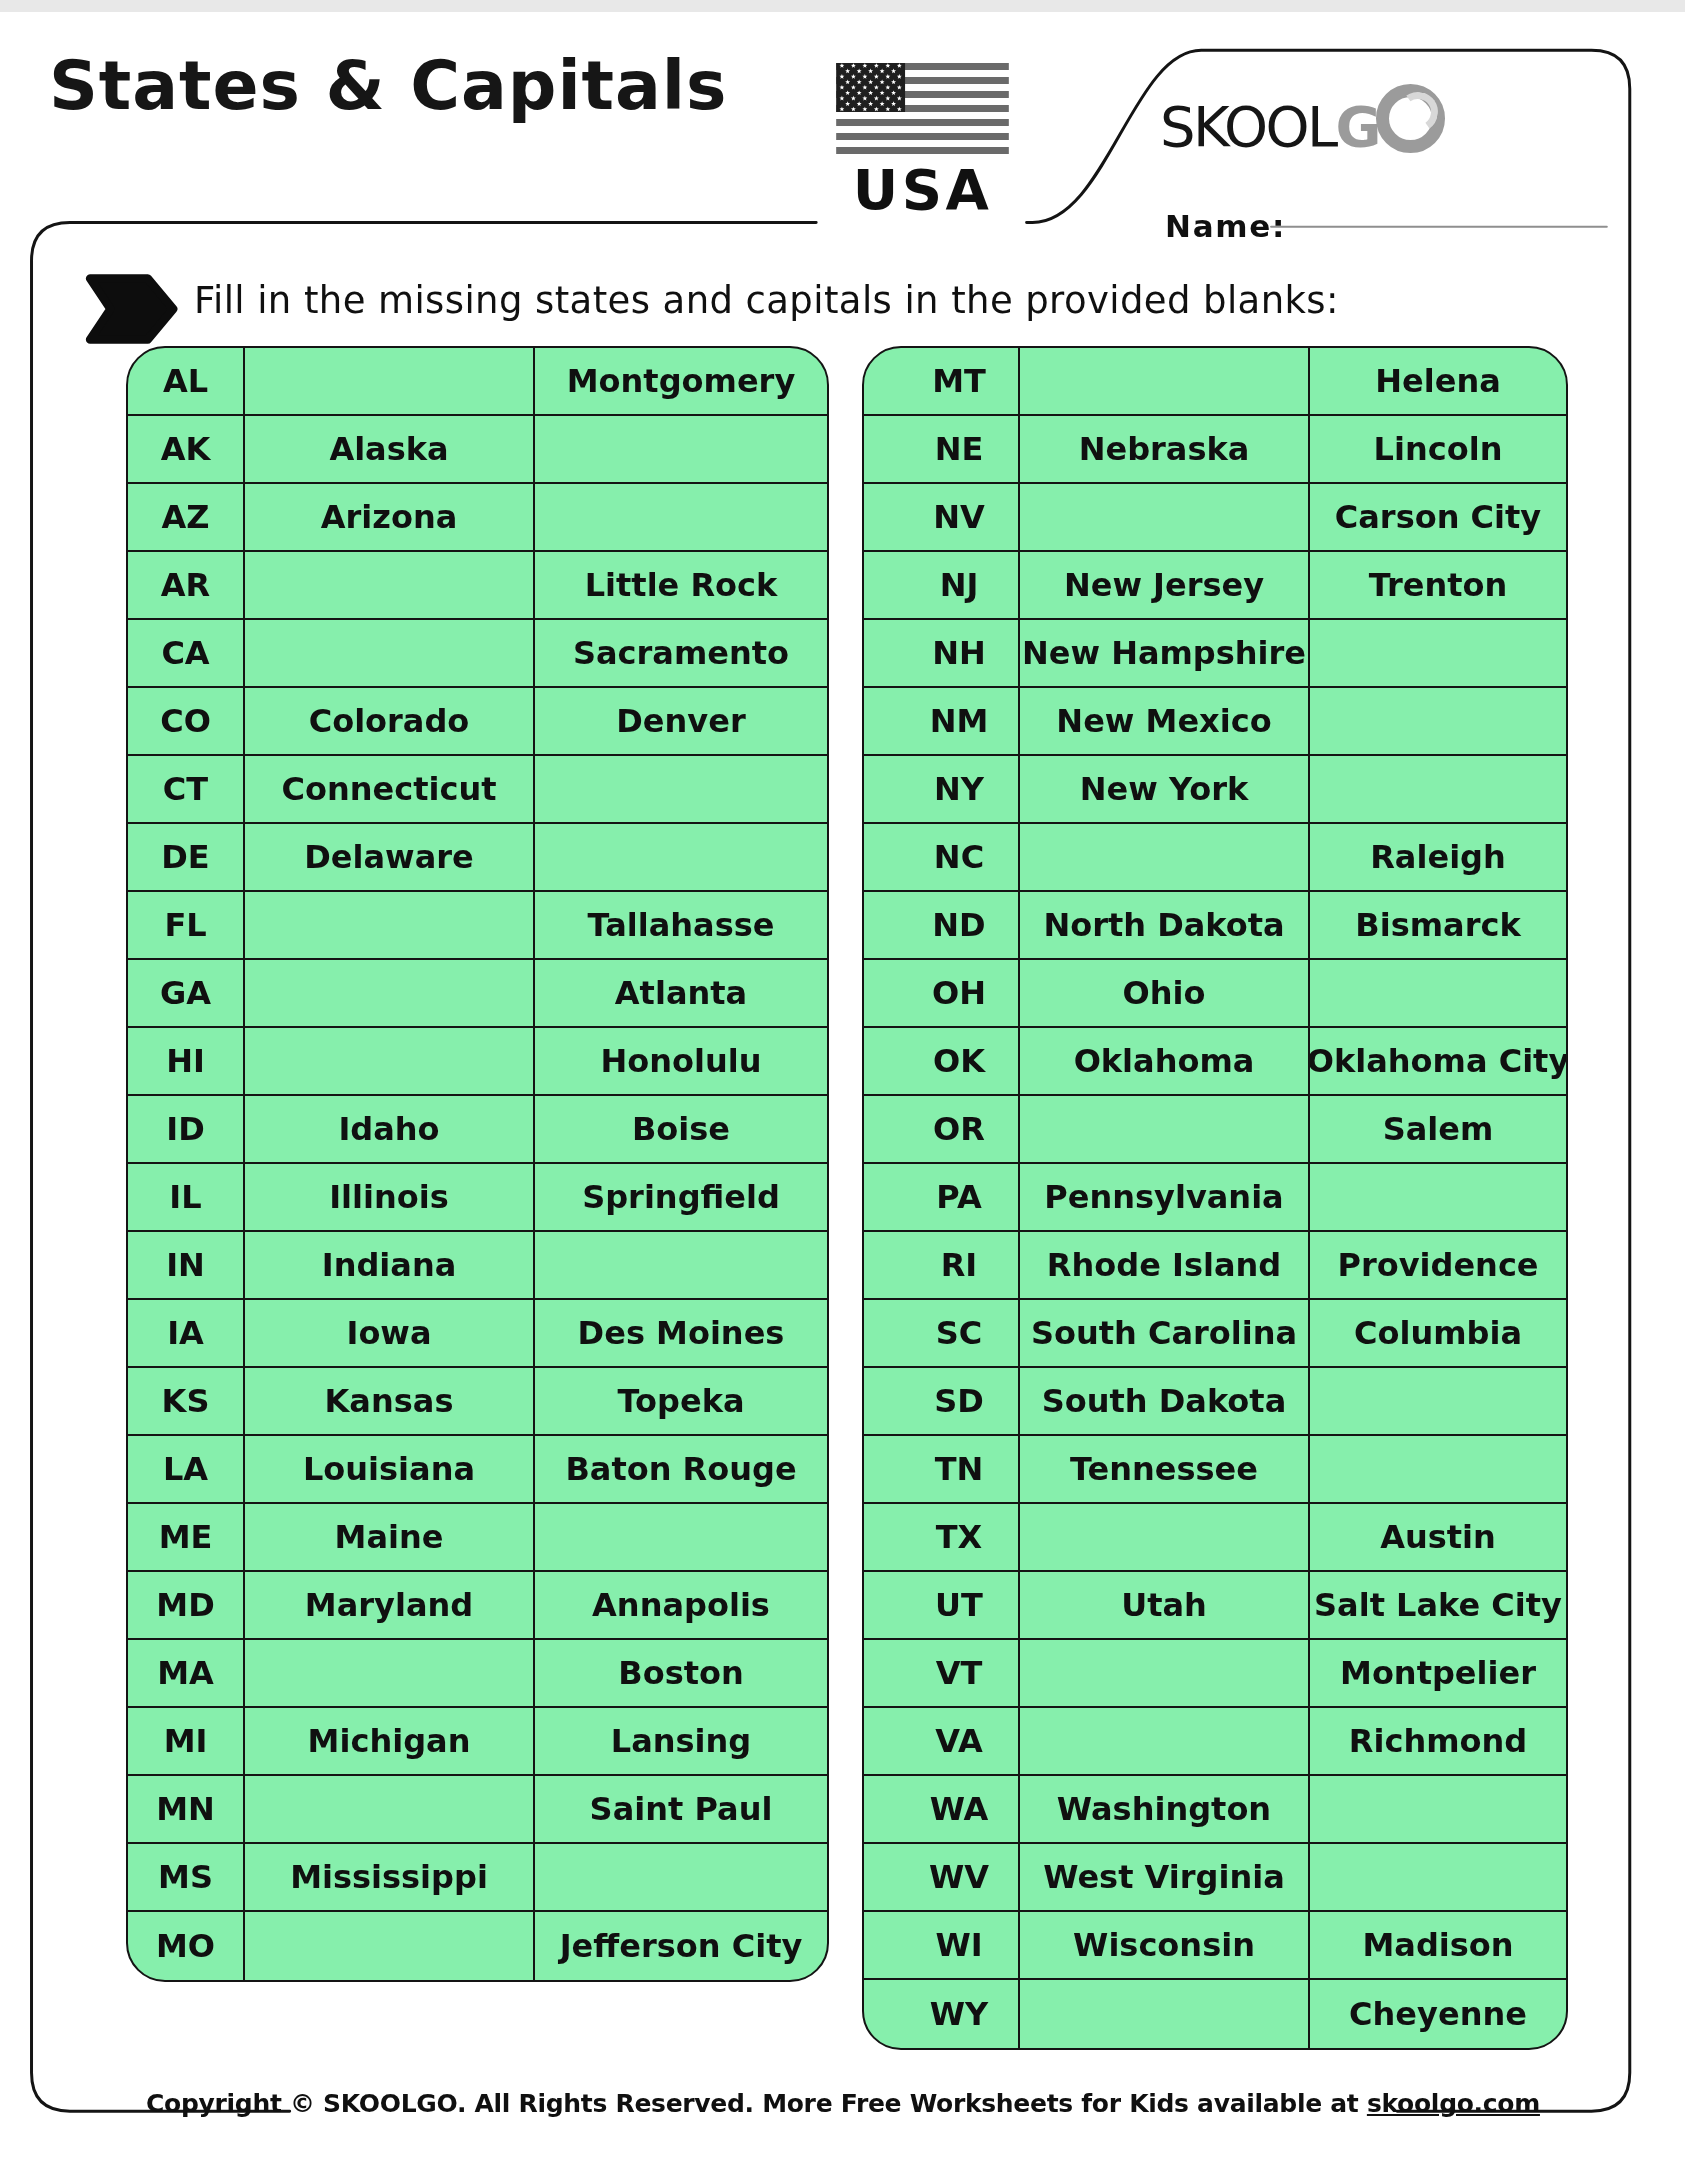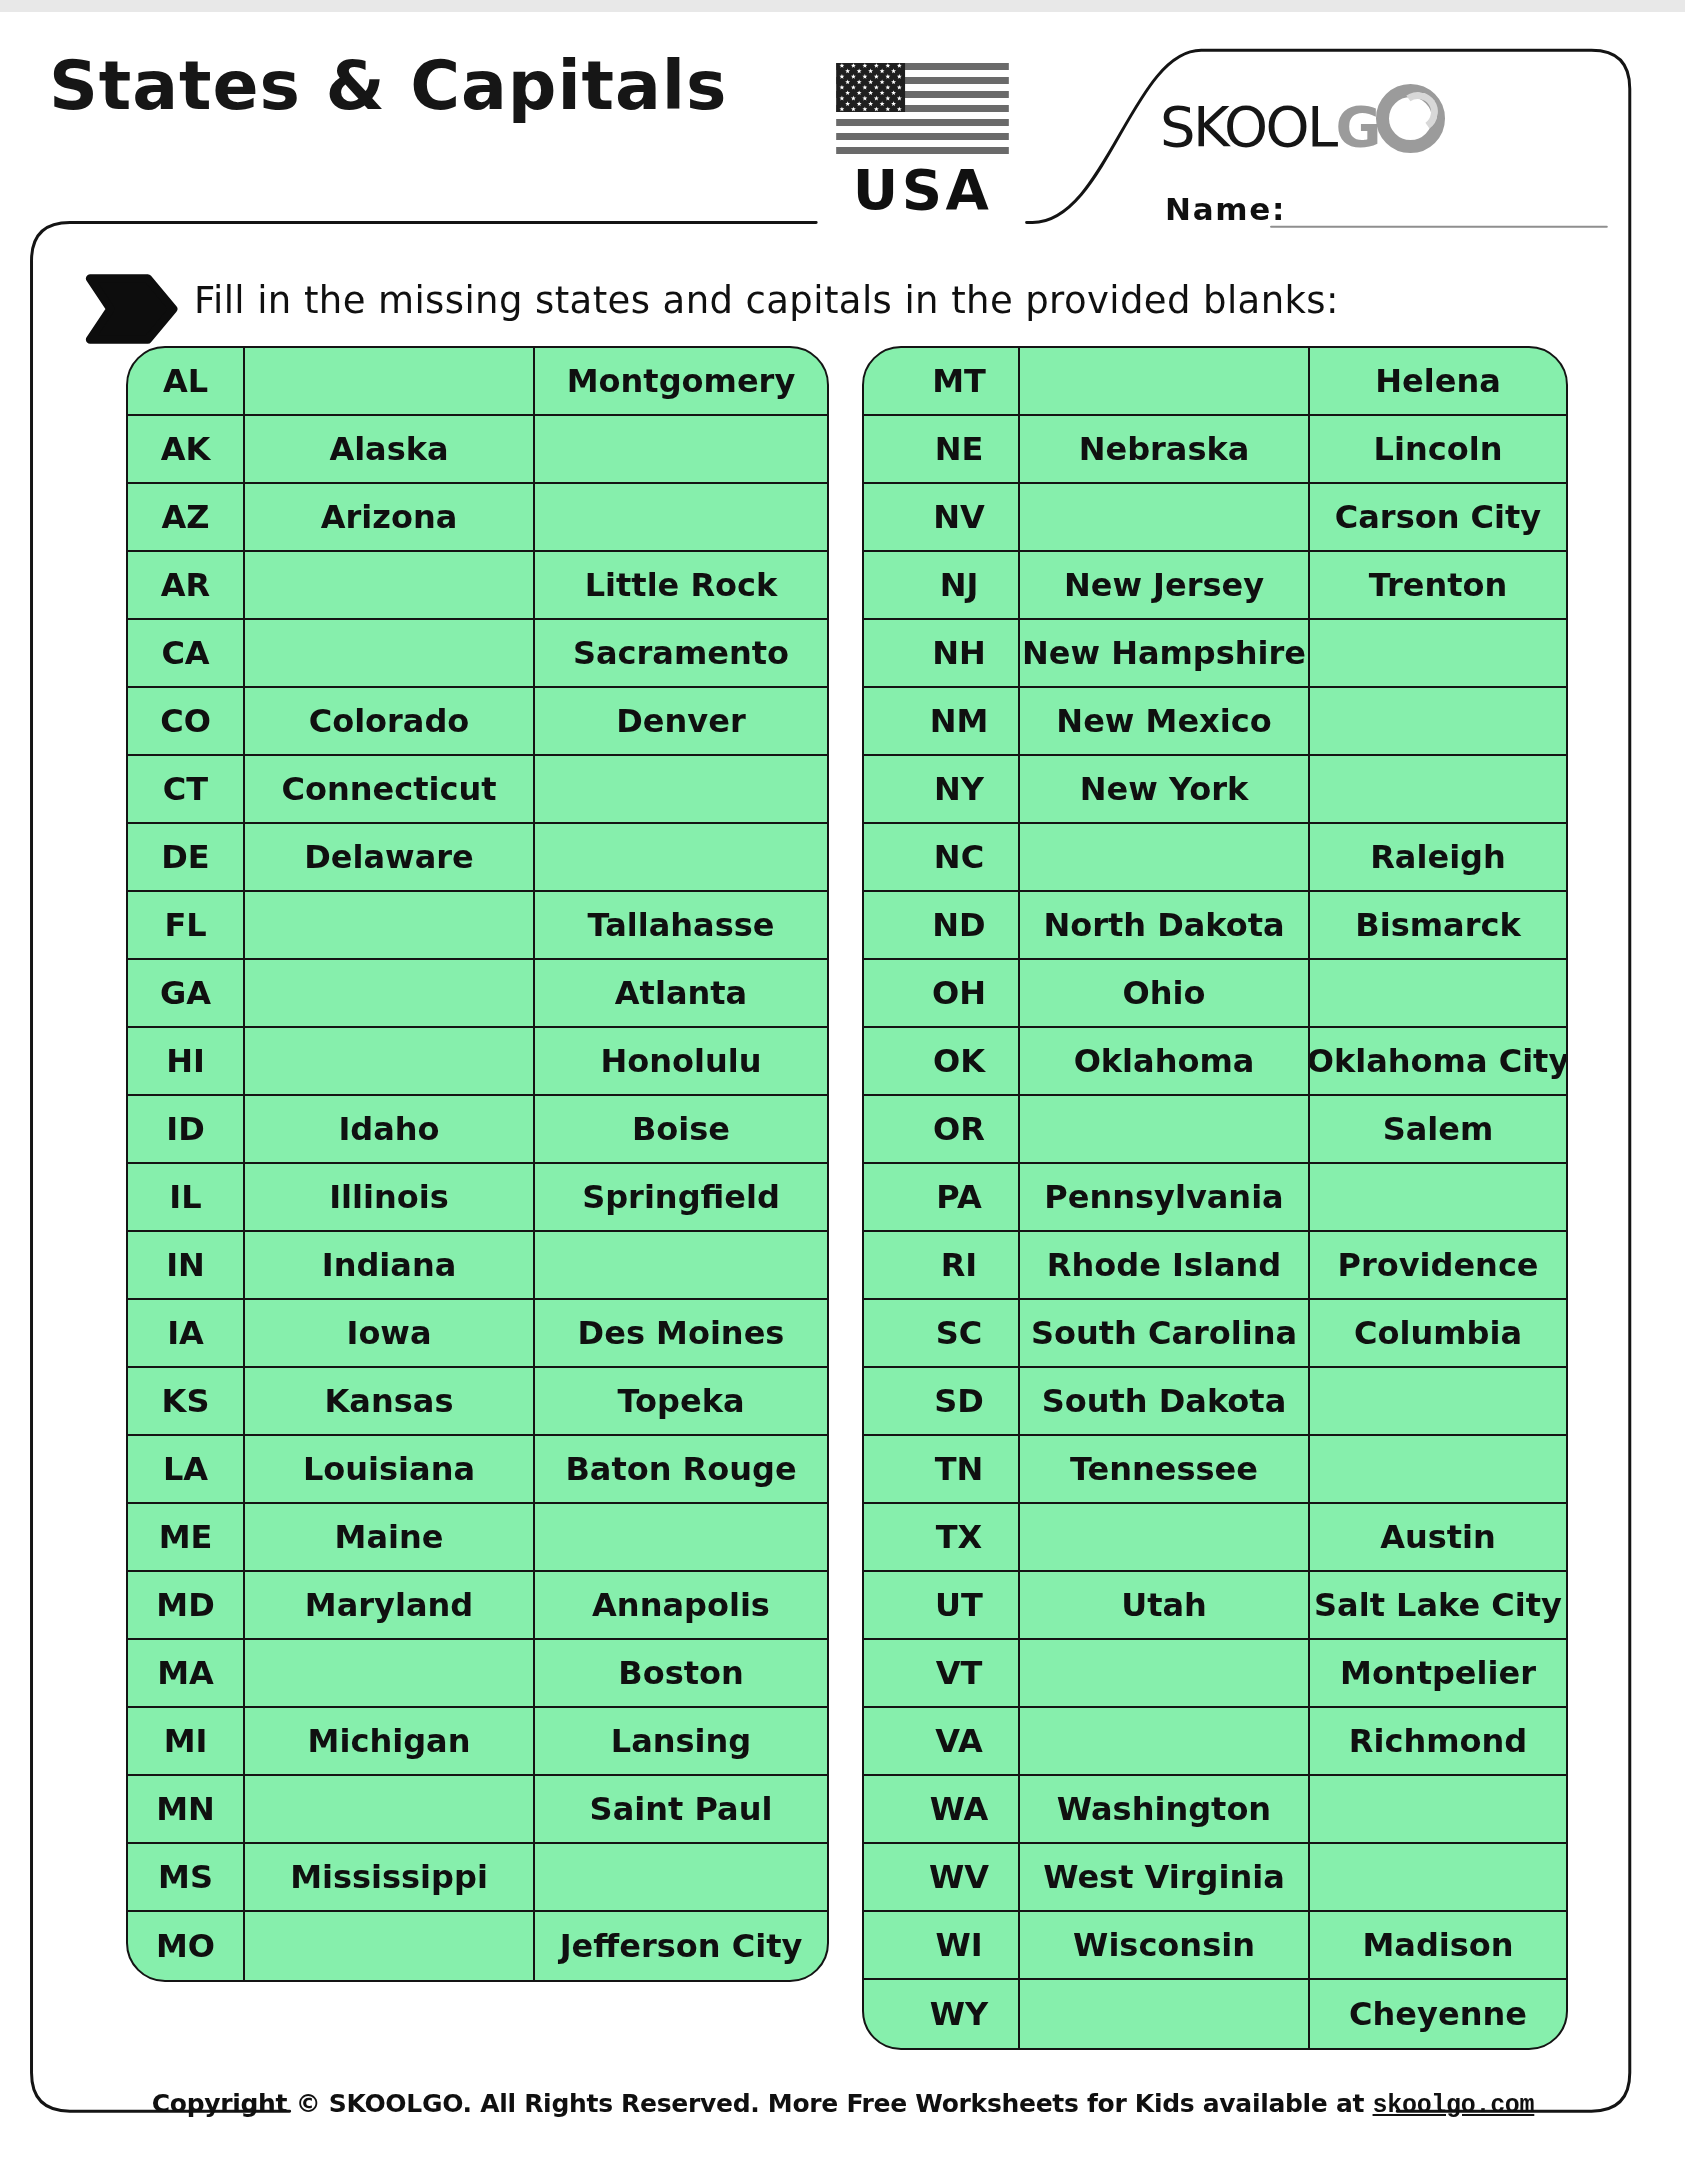--- a/index.html
+++ b/index.html
@@ -13,39 +13,39 @@
   .title{left:49px;top:34px;font-size:68px;font-weight:bold;letter-spacing:0.9px;color:#161616;white-space:nowrap;}
   .flag{left:836px;top:51px;width:173px;height:91px;}
   .usa{left:819px;top:145px;width:207px;text-align:center;font-size:56px;font-weight:bold;letter-spacing:3.4px;color:#101010;}
   .brand{left:1160px;top:72px;font-size:56px;white-space:nowrap;line-height:1;}
   .brand .skool{font-weight:400;color:#161616;letter-spacing:-2.6px;}
   .brand .go{font-weight:bold;color:#9b9b9b;letter-spacing:-1.7px;}
   .go-o{position:relative;display:inline-block;width:43px;height:43px;border:13.6px solid #9b9b9b;border-radius:50%;vertical-align:-6.8px;margin-left:-3.4px;}
   .go-o::after{content:"";position:absolute;right:-5.1px;top:-5.1px;width:25.6px;height:25.6px;border-radius:50%;
     border-top:7.7px solid #d8d8d8;border-right:7.7px solid #d8d8d8;border-left:7.7px solid transparent;border-bottom:7.7px solid transparent;
     transform:rotate(10deg);}
-  .name-label{left:1165px;top:179px;font-size:31px;font-weight:bold;letter-spacing:1.7px;color:#101010;text-align:center;}
+  .name-label{left:1165px;top:196px;font-size:31px;font-weight:bold;letter-spacing:1.7px;color:#101010;text-align:center;}
   
   .arrow{left:85px;top:261px;width:95px;height:72px;}
   .instruction{left:194px;top:267px;font-size:37px;font-weight:400;letter-spacing:0.4px;color:#101010;white-space:nowrap;}
   
   .wtable{border:2.6px solid #141414;border-radius:39px;overflow:hidden;background:#86efac;}
   .left-table{left:126px;top:334px;width:699px;}
   .right-table{left:862px;top:334px;width:702px;}
   .trow{display:grid;height:68px;border-bottom:2.6px solid #141414;box-sizing:border-box;}
   .trow.last{border-bottom:none;}
   .left-table .trow{grid-template-columns:117px 290px 1fr;}
   .right-table .trow{grid-template-columns:120px 290px 1fr;padding-left:36px;}
   .tcell{display:flex;align-items:center;justify-content:center;
     font-size:32px;font-weight:bold;color:#101010;border-right:2.6px solid #141414;
     white-space:nowrap;overflow:hidden;}
   .tcell:last-child{border-right:none;}
   
   .footer{left:0;top:2077px;width:1686px;text-align:center;font-size:25px;font-weight:bold;color:#101010;letter-spacing:-0.3px;white-space:nowrap;}
-  .footer .site{text-decoration:underline;font-family:Liberation Mono, monospace;}
+  .footer .site{text-decoration:underline;}
   .outline-svg{left:0;top:0;}
 </style>
 </head>
 <body>
 
 <div class="page">
 
   <svg class="abs outline-svg" width="1686" height="2181" viewBox="0 0 1979 2560" fill="none">
     <path d="M 958,247 L 82,247 Q 37,247 37,292 L 37,2419 Q 37,2464 82,2464 L 340,2464" stroke="#141414" stroke-width="3.5" stroke-linecap="round"></path>
     <path d="M 1640,2464 L 1868,2464 Q 1913,2464 1913,2419 L 1913,90 Q 1913,45 1868,45 L 1410,45 C 1330,45 1298,247 1212,247 L 1205,247" stroke="#141414" stroke-width="3.5" stroke-linecap="round"></path>

